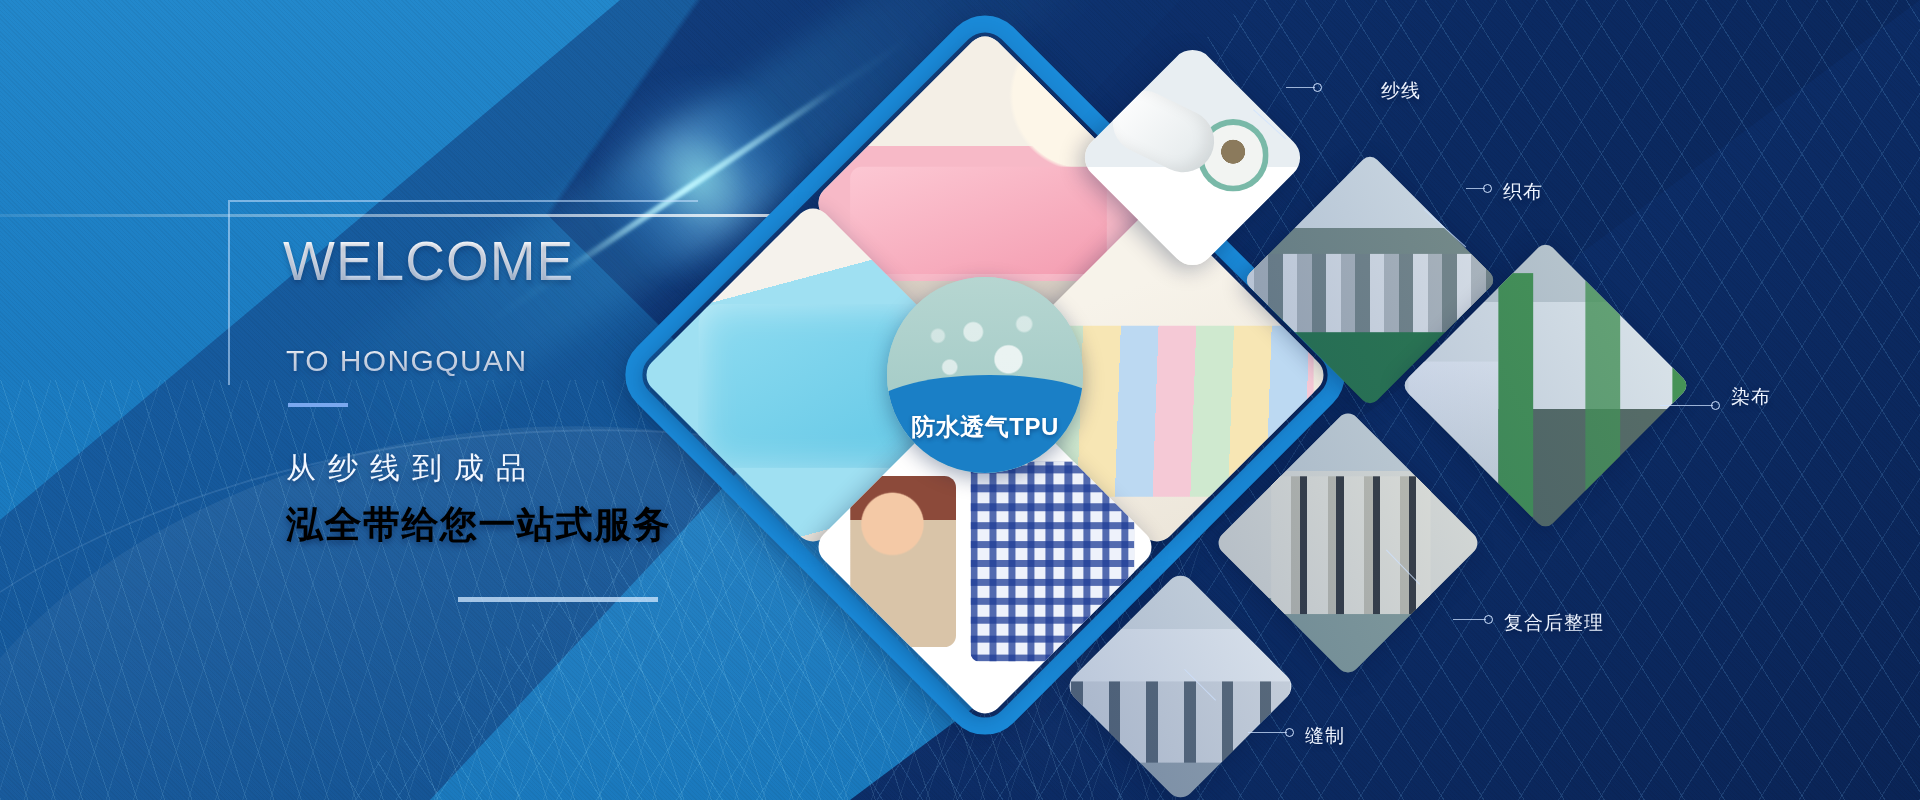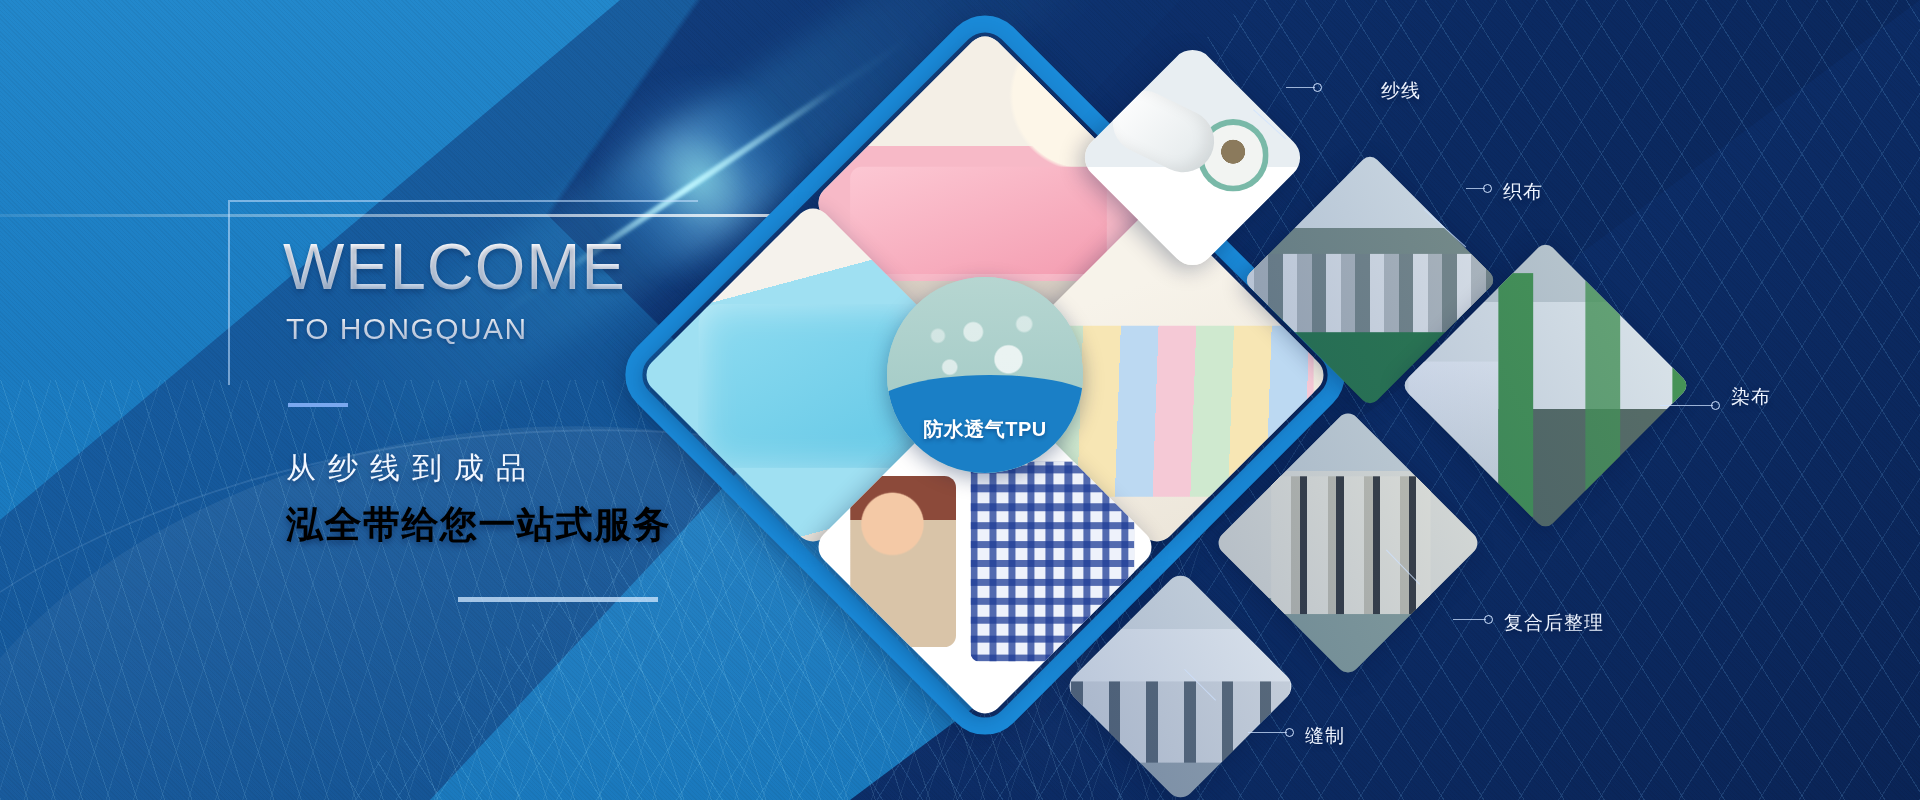--- a/index.html
+++ b/index.html
@@ -99,28 +99,28 @@
 
   
   .text-block{ position:absolute; left:228px; top:200px; width:620px; }
   .frame-corner{
     position:absolute; left:0; top:0; width:470px; height:185px;
     border-left:2px solid rgba(200,225,255,.55);
     border-top:2px solid rgba(200,225,255,.55);
   }
   .welcome{
     position:absolute; left:55px; top:35px;
-    font-size:65px; line-height:.98; font-weight:400; letter-spacing:1px;
+    font-size:55px; line-height:.98; font-weight:400; letter-spacing:1px;
     background:linear-gradient(180deg,#ffffff 0%,#f4f8ff 40%,#b9cfe8 100%);
     -webkit-background-clip:text; background-clip:text; color:transparent;
     text-shadow:0 3px 5px rgba(0,20,60,.28);
     white-space:nowrap;
   }
   .sub-en{
-    position:absolute; left:58px; top:112px;
+    position:absolute; left:58px; top:144px;
     font-size:30px; letter-spacing:1.4px; font-weight:400;
     background:linear-gradient(180deg,#ffffff 0%,#e6eefb 55%,#c3d6ef 100%);
     -webkit-background-clip:text; background-clip:text; color:transparent;
     text-shadow:0 2px 4px rgba(0,20,60,.3);
     white-space:nowrap;
   }
   .tick{ position:absolute; left:60px; top:203px; width:60px; height:4px; background:#7aa8ef; }
   .cn-1{
     position:absolute; left:58px; top:248px;
     font-size:30px; letter-spacing:12px; color:#f2f7ff; font-weight:400;
@@ -219,21 +219,21 @@
       radial-gradient(circle at 70% 24%, rgba(255,255,255,.5) 0 3.5%, rgba(255,255,255,0) 4.5%),
       radial-gradient(circle at 26% 30%, rgba(255,255,255,.45) 0 3%, rgba(255,255,255,0) 4%),
       linear-gradient(180deg,#b6d6d1 0%,#9cc6c2 100%);
   }
   .badge .water{
     position:absolute; left:-10%; bottom:0; width:120%; height:50%;
     background:#1a7fc6; border-radius:52% 48% 0 0 / 38% 32% 0 0;
   }
   .badge .btxt{
     position:absolute; left:0; right:0; bottom:30px; text-align:center;
-    color:#fff; font-size:20px; font-weight:700; letter-spacing:.5px;
+    color:#fff; font-size:24px; font-weight:700; letter-spacing:.5px;
     text-shadow:0 2px 4px rgba(0,30,80,.45);
   }
 
   
   .callout{ position:absolute; color:#eef4ff; font-size:19px; letter-spacing:1px;
             text-shadow:0 2px 5px rgba(0,20,60,.6); white-space:nowrap; }
   .lead{ position:absolute; height:1px; background:rgba(205,226,255,.75); }
   .lead-d{ position:absolute; width:1px; background:rgba(205,226,255,.75); transform-origin:top left; }
   .dot{ position:absolute; width:9px; height:9px; border-radius:50%;
         border:1.5px solid #cfe2ff; background:transparent; }

